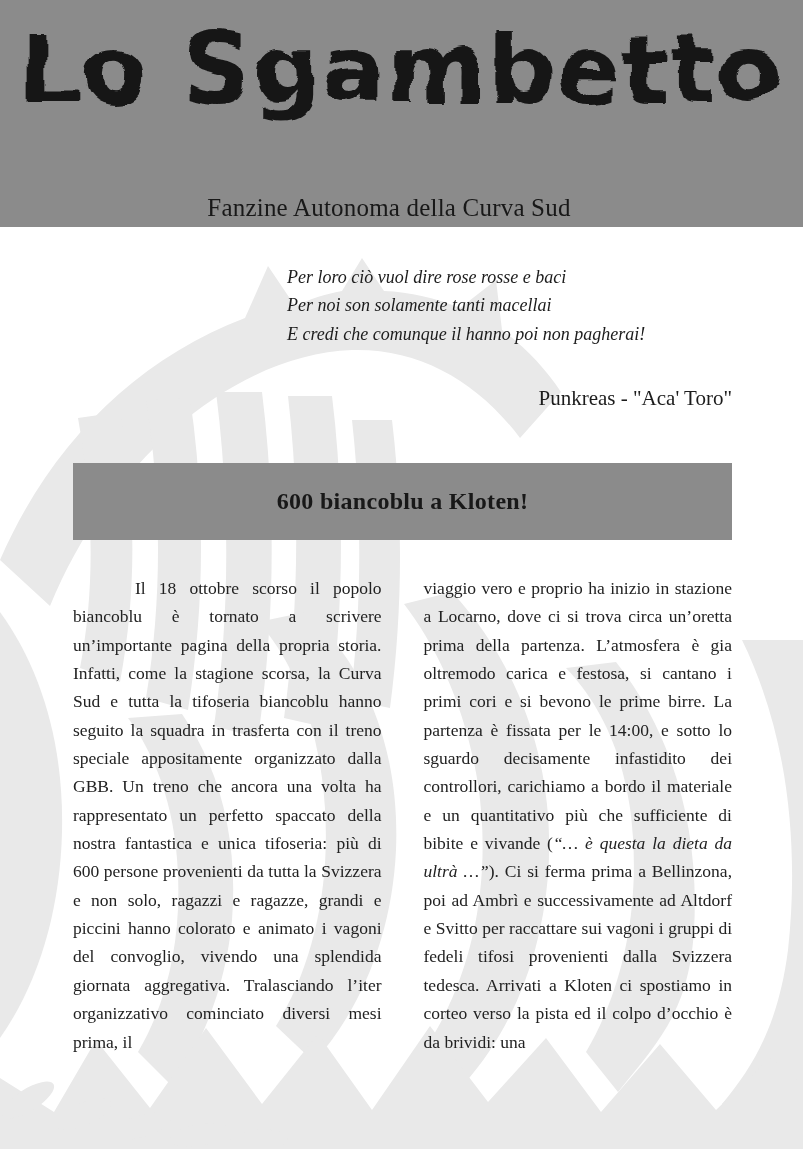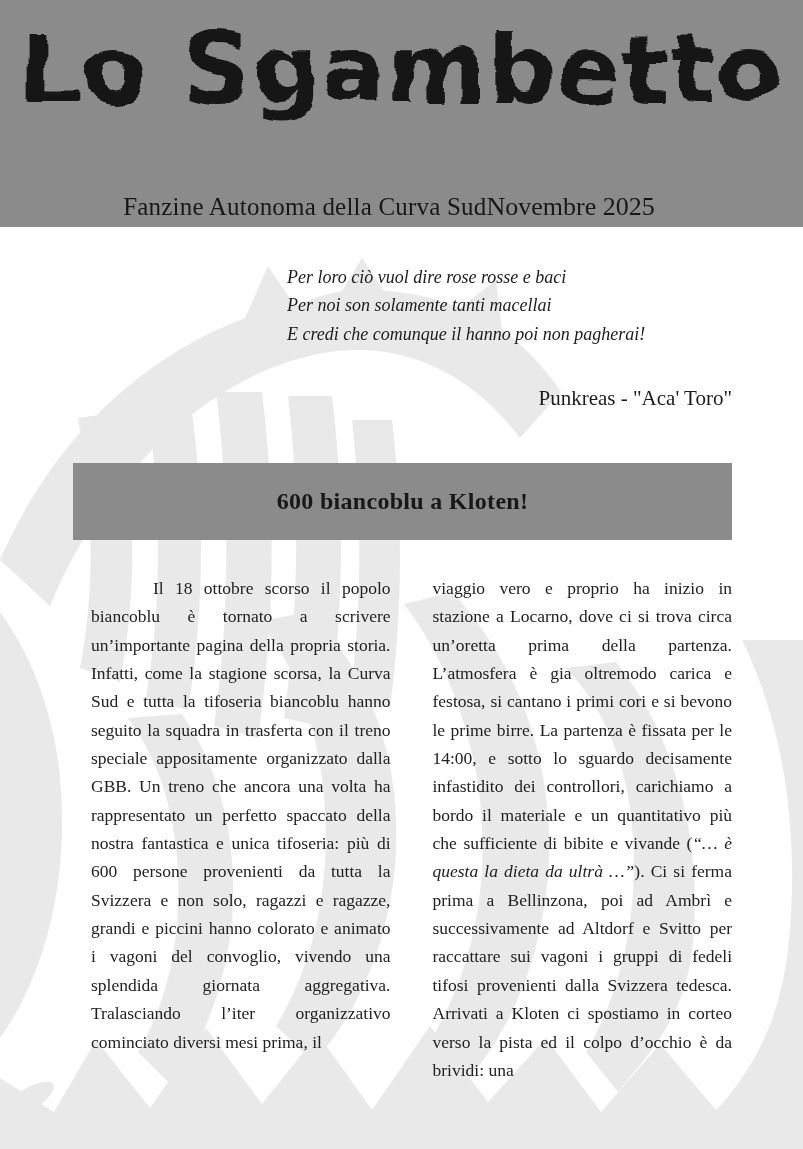--- a/index.html
+++ b/index.html
@@ -68,21 +68,21 @@
   
   .article{
     position:absolute;left:73px;top:574px;width:659px;z-index:1;
     display:flex;gap:42px;
   }
   .article-col{
     width:309px;
     font-size:17.5px;line-height:28.35px;color:#222222;
     text-align:justify;
   }
-  .article-col.first{text-indent:62px;margin-left:18px;}
+  .article-col.first{text-indent:62px;}
   .article-col em{font-style:italic;}
   .svg-defs{position:absolute;width:0;height:0;}
 </style>
 </head>
 <body>
 
 <svg class="svg-defs" aria-hidden="true">
   <defs>
     <filter id="rough" x="-10%" y="-10%" width="120%" height="120%">
       <feTurbulence type="fractalNoise" baseFrequency="0.012 0.03" numOctaves="3" seed="7" result="n"></feTurbulence>
@@ -118,21 +118,20 @@
     <ellipse cx="142" cy="1126" rx="30" ry="11" transform="rotate(-16 142 1126)"></ellipse>
     <ellipse cx="200" cy="1135" rx="30" ry="11" transform="rotate(-10 200 1135)"></ellipse>
     <ellipse cx="258" cy="1141" rx="30" ry="11" transform="rotate(-6 258 1141)"></ellipse>
   </g>
 </svg>
 
 <header class="masthead">
   <h1 class="masthead-title">Lo Sgambetto</h1>
   <div class="masthead-bottom">
     <span class="masthead-subtitle">Fanzine Autonoma della Curva Sud</span>
-    <span class="issue-date">Novembre 2025</span>
   </div>
 </header>
 
 <div class="epigraph">
     <div>Per loro ciò vuol dire rose rosse e baci</div>
     <div>Per noi son solamente tanti macellai</div>
     <div>E credi che comunque il hanno poi non pagherai!</div>
   </div>
 <div class="epigraph-attribution">Punkreas - "Aca' Toro"</div>
 

